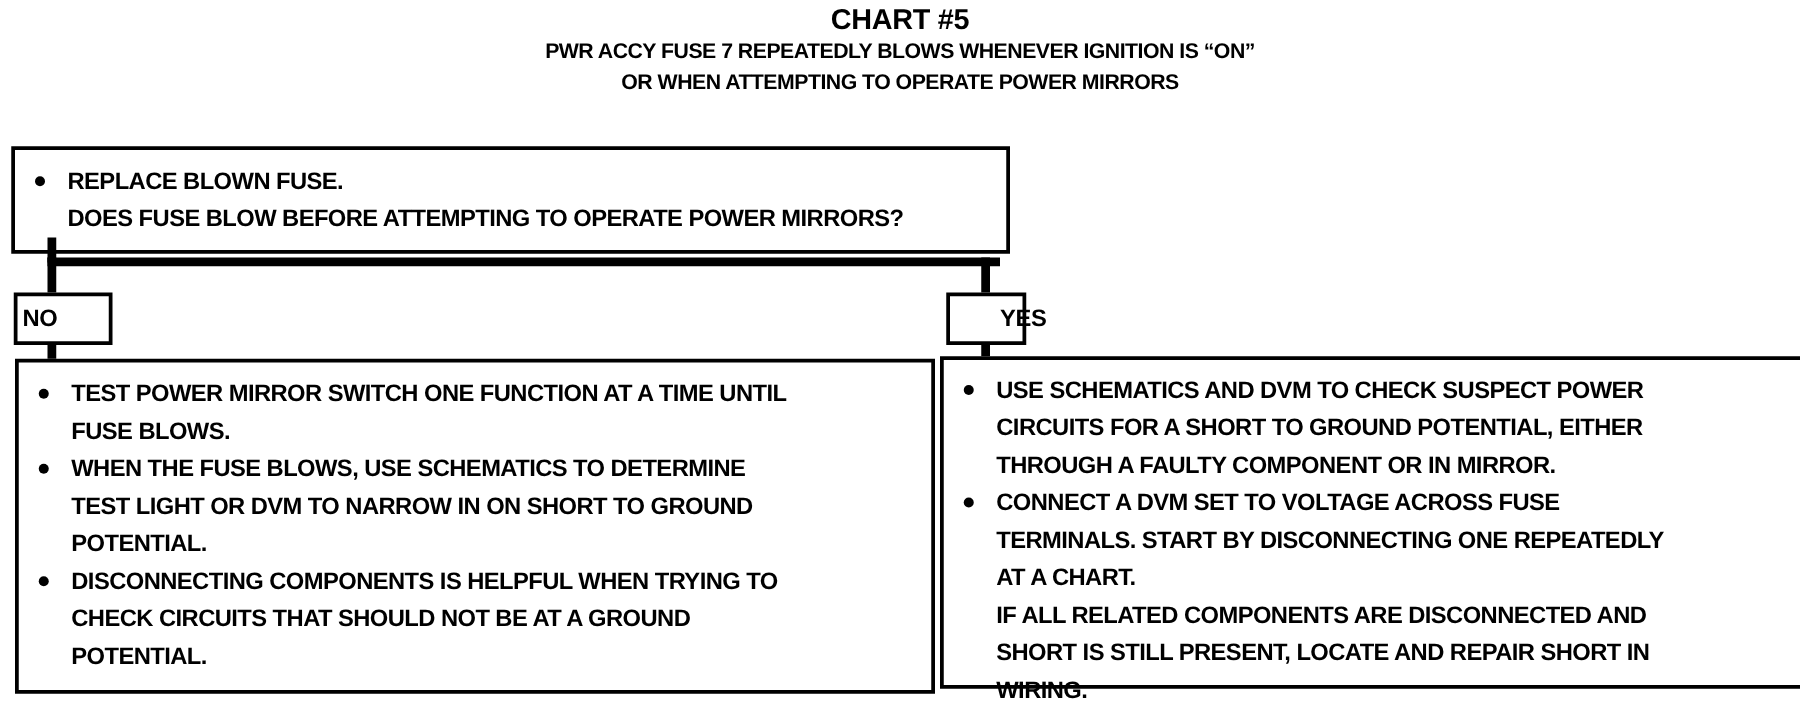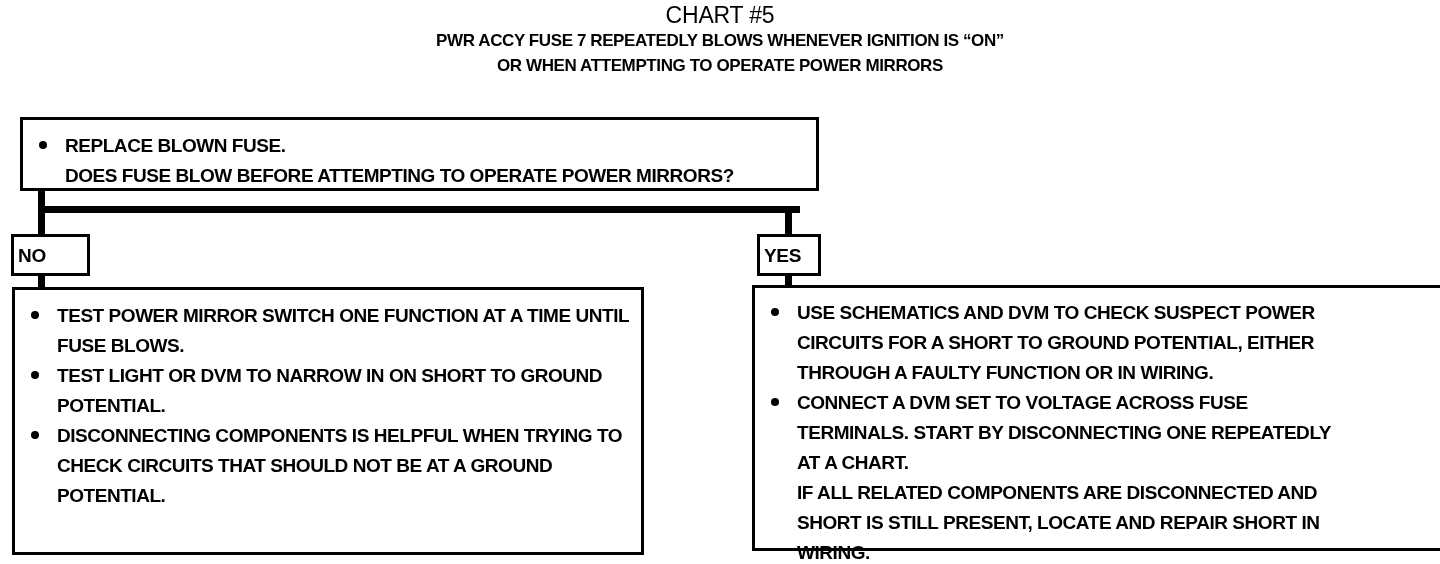--- a/index.html
+++ b/index.html
@@ -20,21 +20,21 @@
   
   #title-block {
     position: absolute;
     left: 0;
     top: 2px;
     width: 1440px;
     text-align: center;
   }
   .title-main {
     font-size: 23px;
-    font-weight: normal;
+    font-weight: bold;
     letter-spacing: -0.2px;
     line-height: 26px;
     white-space: nowrap;
   }
   .title-sub {
     font-size: 17px;
     font-weight: bold;
     letter-spacing: -0.4px;
     line-height: 25px;
     white-space: nowrap;
@@ -42,29 +42,29 @@
 
   
   .node-box {
     position: absolute;
     box-sizing: border-box;
     border: 3px solid #000000;
     background: #ffffff;
   }
 
   #box-question {
-    left: 20px;
+    left: 9px;
     top: 117px;
     width: 799px;
-    height: 74px;
+    height: 86px;
   }
   #box-no-branch {
     left: 12px;
     top: 287px;
-    width: 632px;
+    width: 736px;
     height: 268px;
   }
   #box-yes-branch {
     left: 752px;
     top: 285px;
     width: 768px;
     height: 266px;
     padding-left: 29px;
   }
 
@@ -126,21 +126,21 @@
     justify-content: flex-start;
   }
   .decision-chip .chip-text {
     font-size: 19px;
     font-weight: bold;
     letter-spacing: -0.3px;
     padding-left: 4px;
     line-height: 19px;
   }
   #chip-no  { left: 11px;  top: 234px; width: 79px; height: 42px; }
-  #chip-yes { left: 757px; top: 234px; width: 64px; height: 42px; }
+  #chip-yes { left: 757px; top: 234px; width: 64px; height: 42px; padding-left: 36px; }
 </style>
 </head>
 <body>
 
 <div id="title-block">
   <div class="title-main">CHART #5</div>
   <div class="title-sub">PWR ACCY FUSE 7 REPEATEDLY BLOWS WHENEVER IGNITION IS “ON”</div>
   <div class="title-sub">OR WHEN ATTEMPTING TO OPERATE POWER MIRRORS</div>
 </div>
 
@@ -170,39 +170,40 @@
 
 <div class="node-box" id="box-no-branch">
   <ul class="bullet-list">
     <li class="bullet-item">
       <span class="bullet-dot"></span>
       <div class="bullet-line">TEST POWER MIRROR SWITCH ONE FUNCTION AT A TIME UNTIL</div>
       <div class="bullet-line">FUSE BLOWS.</div>
     </li>
     <li class="bullet-item">
       <span class="bullet-dot"></span>
+      <div class="bullet-line">WHEN THE FUSE BLOWS, USE SCHEMATICS TO DETERMINE</div>
       <div class="bullet-line">TEST LIGHT OR DVM TO NARROW IN ON SHORT TO GROUND</div>
       <div class="bullet-line">POTENTIAL.</div>
     </li>
     <li class="bullet-item">
       <span class="bullet-dot"></span>
       <div class="bullet-line">DISCONNECTING COMPONENTS IS HELPFUL WHEN TRYING TO</div>
       <div class="bullet-line">CHECK CIRCUITS THAT SHOULD NOT BE AT A GROUND</div>
       <div class="bullet-line">POTENTIAL.</div>
     </li>
   </ul>
 </div>
 
 <div class="node-box" id="box-yes-branch">
   <ul class="bullet-list">
     <li class="bullet-item">
       <span class="bullet-dot"></span>
       <div class="bullet-line">USE SCHEMATICS AND DVM TO CHECK SUSPECT POWER</div>
       <div class="bullet-line">CIRCUITS FOR A SHORT TO GROUND POTENTIAL, EITHER</div>
-      <div class="bullet-line">THROUGH A FAULTY FUNCTION OR IN WIRING.</div>
+      <div class="bullet-line">THROUGH A FAULTY COMPONENT OR IN MIRROR.</div>
     </li>
     <li class="bullet-item">
       <span class="bullet-dot"></span>
       <div class="bullet-line">CONNECT A DVM SET TO VOLTAGE ACROSS FUSE</div>
       <div class="bullet-line">TERMINALS.  START BY DISCONNECTING ONE REPEATEDLY</div>
       <div class="bullet-line">AT A CHART.</div>
       <div class="bullet-line">IF ALL RELATED COMPONENTS ARE DISCONNECTED AND</div>
       <div class="bullet-line">SHORT IS STILL PRESENT, LOCATE AND REPAIR SHORT IN</div>
       <div class="bullet-line">WIRING.</div>
     </li>

